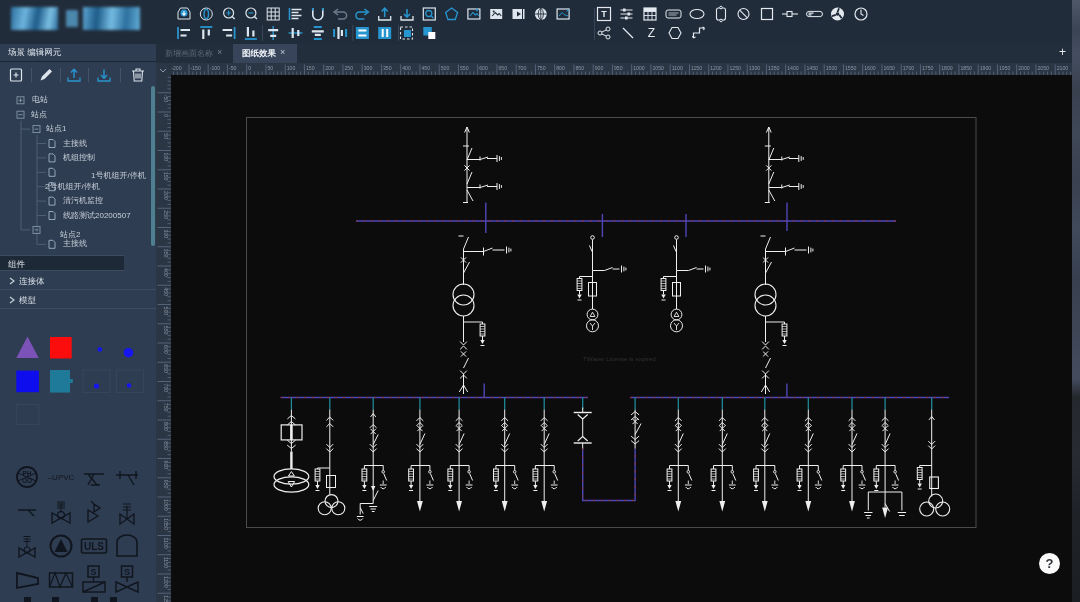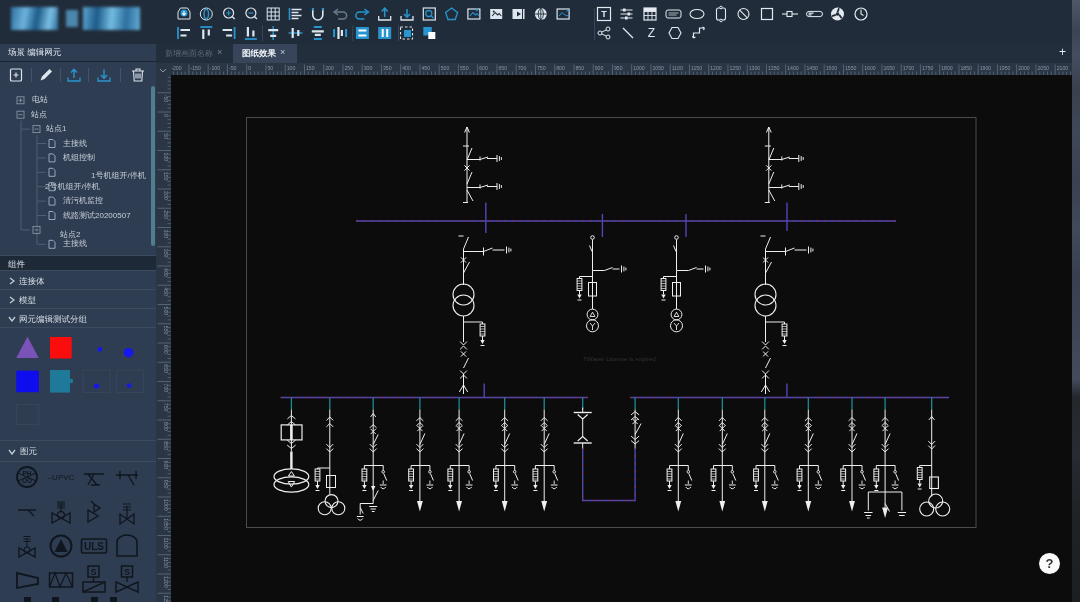--- a/index.html
+++ b/index.html
@@ -286,61 +286,49 @@
       <div class="trow" style="top:78.1px;padding-left:46px;line-height:14px">站点1</div>
       <div class="trow" style="top:92.5px;padding-left:63px;line-height:14px">主接线</div>
       <div class="trow" style="top:106.9px;padding-left:63px;line-height:14px">机组控制</div>
       <div class="trow" style="top:125px;padding-left:91px;line-height:14px">1号机组开/停机</div>
       <div class="trow" style="top:135.7px;padding-left:45px;line-height:14px">2号机组开/停机</div>
       <div class="trow" style="top:150.1px;padding-left:63px;line-height:14px">清污机监控</div>
       <div class="trow" style="top:164.5px;padding-left:63px;line-height:14px">线路测试20200507</div>
       <div class="trow" style="top:184px;padding-left:60px;line-height:14px">站点2</div>
       <div class="trow" style="top:193.3px;padding-left:63px;line-height:14px">主接线</div>
       <div class="abs" style="left:151px;top:42px;width:4px;height:160px;background:#4e7f91;border-radius:2px"></div>
-      <div class="abs" style="left:0;top:211px;width:156px;height:16px;background:#1e2937;border-top:1px solid #3d4b5f;border-bottom:1px solid #3d4b5f">
+      <div class="abs" style="left:0;top:211px;width:124px;height:16px;background:#1e2937;border-top:1px solid #3d4b5f;border-bottom:1px solid #3d4b5f">
         <span style="position:absolute;left:8px;top:3px;font-size:8.5px;color:#dfe6ec">组件</span>
       </div>
       <div class="abs" style="left:0;top:228px;width:156px;height:18px;border-bottom:1px solid #3d4b5f">
         <svg style="position:absolute;left:9px;top:5px" width="6" height="8" viewBox="0 0 6 8">
           <path d="M1,1 L5,4 L1,7" fill="none" stroke="#c3cdd6" stroke-width="1.3"></path>
         </svg>
         <span style="position:absolute;left:19px;top:4px;font-size:8.5px;color:#d6dde4">连接体</span>
       </div>
       <div class="abs" style="left:0;top:247px;width:156px;height:18px;border-bottom:1px solid #3d4b5f">
         <svg style="position:absolute;left:9px;top:5px" width="6" height="8" viewBox="0 0 6 8">
           <path d="M1,1 L5,4 L1,7" fill="none" stroke="#c3cdd6" stroke-width="1.3"></path>
         </svg>
         <span style="position:absolute;left:19px;top:4px;font-size:8.5px;color:#d6dde4">模型</span>
-      </div>
-      <div class="abs" style="left:0;top:266px;width:156px;height:18px;border-bottom:1px solid #3d4b5f">
-        <svg style="position:absolute;left:8px;top:6px" width="8" height="6" viewBox="0 0 8 6">
-          <path d="M1,1 L4,5 L7,1" fill="none" stroke="#c3cdd6" stroke-width="1.3"></path>
-        </svg>
-        <span style="position:absolute;left:19px;top:4px;font-size:8.5px;color:#d6dde4">网元编辑测试分组</span>
       </div>
       <svg class="abs" style="left:0;top:0" width="156" height="392" viewBox="0 0 156 392">
         <path d="M27.5,292.5 L38.7,314 H16.3 Z" fill="#7a52b8"></path>
         <rect x="50" y="293" width="21.7" height="21.5" fill="#fb0d0d"></rect>
         <circle cx="99.8" cy="305.4" r="2.3" fill="#1616f0"></circle>
         <circle cx="128.5" cy="308.7" r="4.8" fill="#1616f0"></circle>
         <rect x="16.3" y="326.6" width="22.6" height="21.6" fill="#0d0dee"></rect>
         <rect x="50" y="326" width="20" height="22.6" fill="#1f7a99"></rect>
         <rect x="70" y="335" width="2.8" height="4" fill="#1f7a99"></rect>
         <rect x="83" y="326" width="27" height="22.6" fill="none" stroke="#3a485a" stroke-width="0.8"></rect>
         <rect x="116.5" y="326" width="27" height="22.6" fill="none" stroke="#3a485a" stroke-width="0.8"></rect>
         <circle cx="96.5" cy="342" r="2.6" fill="#1616f0"></circle>
         <circle cx="129" cy="341.5" r="2.3" fill="#1616f0"></circle>
         <rect x="16.3" y="360.5" width="22.6" height="20" fill="none" stroke="#3a485a" stroke-width="0.8"></rect>
       </svg>
-      <div class="abs" style="left:0;top:396px;width:156px;height:22px;border-top:1px solid #3d4b5f;border-bottom:1px solid #3d4b5f">
-        <svg style="position:absolute;left:8px;top:8px" width="8" height="6" viewBox="0 0 8 6">
-          <path d="M1,1 L4,5 L7,1" fill="none" stroke="#c3cdd6" stroke-width="1.3"></path>
-        </svg>
-        <span style="position:absolute;left:20px;top:5px;font-size:8.5px;color:#d6dde4">图元</span>
-      </div>
       <svg class="abs" style="left:0;top:418px" width="156" height="140" viewBox="0 0 156 140">
         <g transform="translate(27,15)">
           <circle r="10" fill="none" stroke="#10161f" stroke-width="1.8"></circle>
           <path d="M-9,-4 L9,4 M-9,4 L9,-4" stroke="#10161f" stroke-width="1"></path>
           <text y="-1" text-anchor="middle" font-size="6.5" font-weight="bold" fill="#10161f">PH</text>
           <text y="6" text-anchor="middle" font-size="6.5" font-weight="bold" fill="#10161f">OO</text>
         </g>
         <g transform="translate(61,15)">
           <text text-anchor="middle" y="3" font-size="8" fill="#10161f">–UPVC</text>
         </g>

